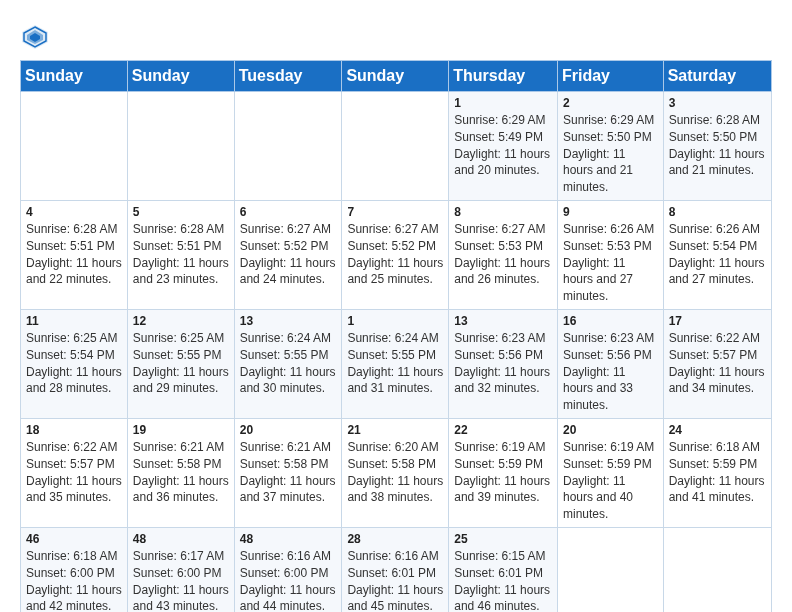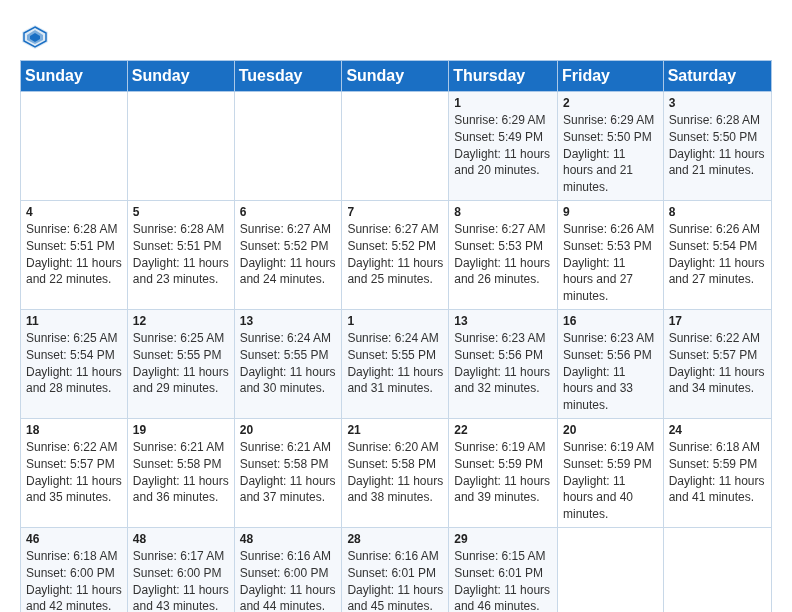--- a/index.html
+++ b/index.html
@@ -253,20 +253,20 @@
         </td>
         <td>
           <span class="day-number">48</span>
           <div class="day-info">Sunrise: 6:16 AM<br>Sunset: 6:00 PM<br>Daylight: 11 hours and 44 minutes.</div>
         </td>
         <td>
           <span class="day-number">28</span>
           <div class="day-info">Sunrise: 6:16 AM<br>Sunset: 6:01 PM<br>Daylight: 11 hours and 45 minutes.</div>
         </td>
         <td>
-          <span class="day-number">29</span>
+          <span class="day-number">25</span>
           <div class="day-info">Sunrise: 6:15 AM<br>Sunset: 6:01 PM<br>Daylight: 11 hours and 46 minutes.</div>
         </td>
         <td class="empty-cell"></td>
         <td class="empty-cell"></td>
       </tr>
     </tbody>
 </table>
 
 </body></html>

